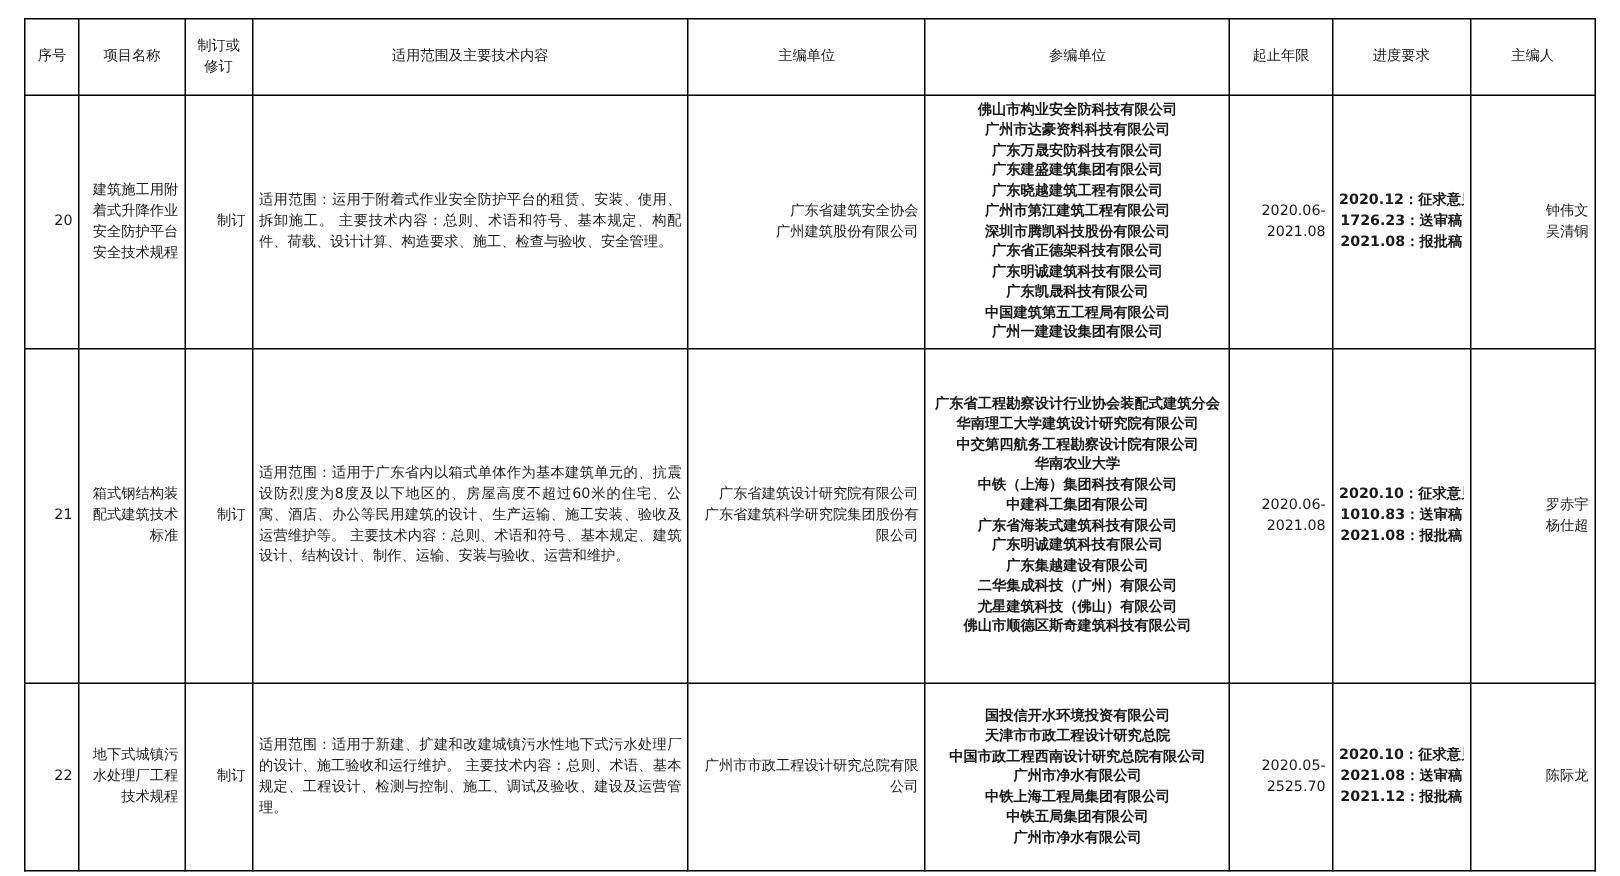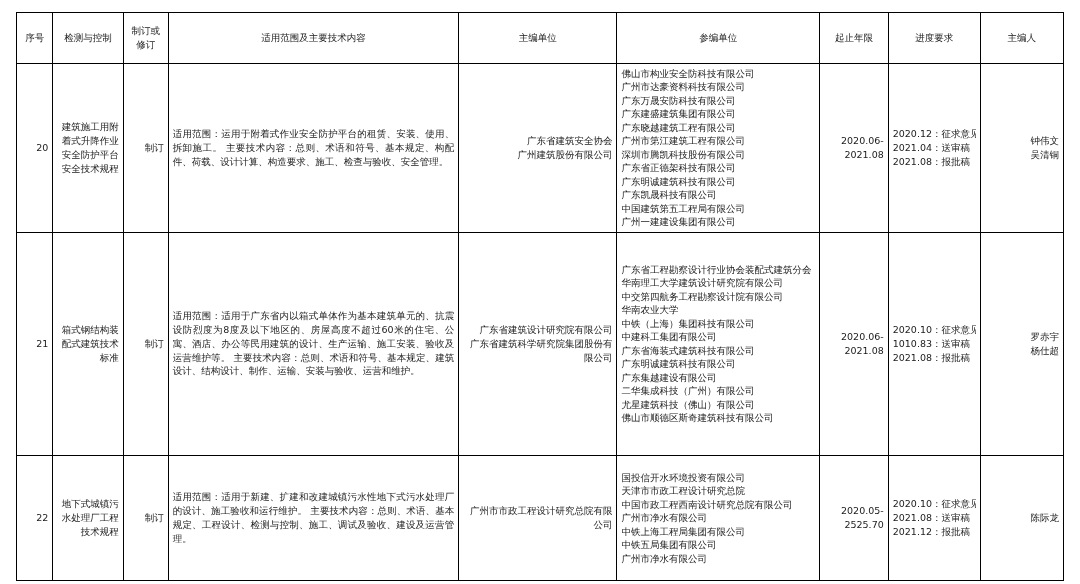--- a/index.html
+++ b/index.html
@@ -55,21 +55,22 @@
   .c-editor { width: 78px; }
 
   td.center {
     text-align: right;
   }
   td.justify {
     text-align: justify;
     text-justify: inter-ideograph;
   }
   td.left {
-    text-align: left;
+    text-align: center;
+    font-weight: bold;
   }
   .cell-lines > div {
     white-space: nowrap;
     overflow: hidden;
     text-overflow: clip;
   }
   .cell-lines.tight > div {
     line-height: 1.42;
   }
   .row-1 td { height: 152px; }
@@ -154,21 +155,21 @@
         <col class="c-scope">
       <col class="c-chief">
         <col class="c-part">
         <col class="c-date">
         <col class="c-prog">
         <col class="c-editor">
     </colgroup>
     <thead>
       <tr>
         <th>序号</th>
-        <th>检测与控制</th>
+        <th>项目名称</th>
         <th>制订或修订</th>
         <th>适用范围及主要技术内容</th>
         <th>主编单位</th>
         <th>参编单位</th>
         <th>起止年限</th>
         <th>进度要求</th>
         <th>主编人</th>
       </tr>
     </thead>
     <tbody>
@@ -195,21 +196,21 @@
           <div>广东凯晟科技有限公司</div>
           <div>中国建筑第五工程局有限公司</div>
           <div>广州一建建设集团有限公司</div>
         </td>
         <td class="center cell-lines">
           <div>2020.06-</div>
           <div>2021.08</div>
         </td>
         <td class="left cell-lines">
           <div>2020.12：征求意见稿</div>
-          <div>2021.04：送审稿</div>
+          <div>1726.23：送审稿</div>
           <div>2021.08：报批稿</div>
         </td>
         <td class="center cell-lines">
           <div>钟伟文</div>
           <div>吴清铜</div>
         </td>
       </tr>
 
       <tr class="row-2">
         <td class="center">21</td>

